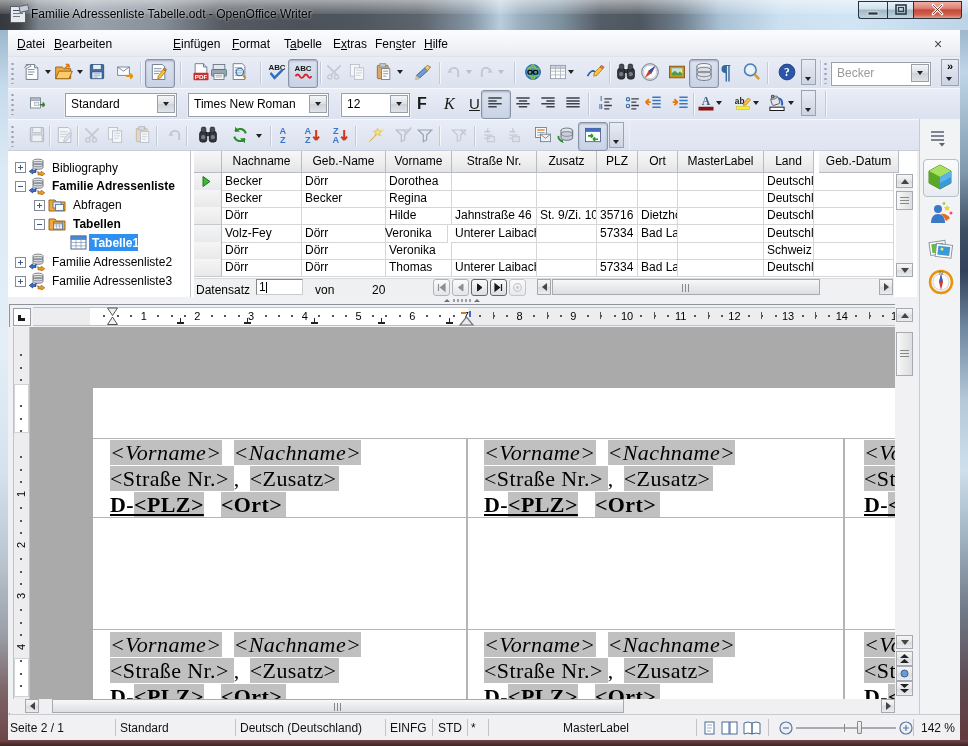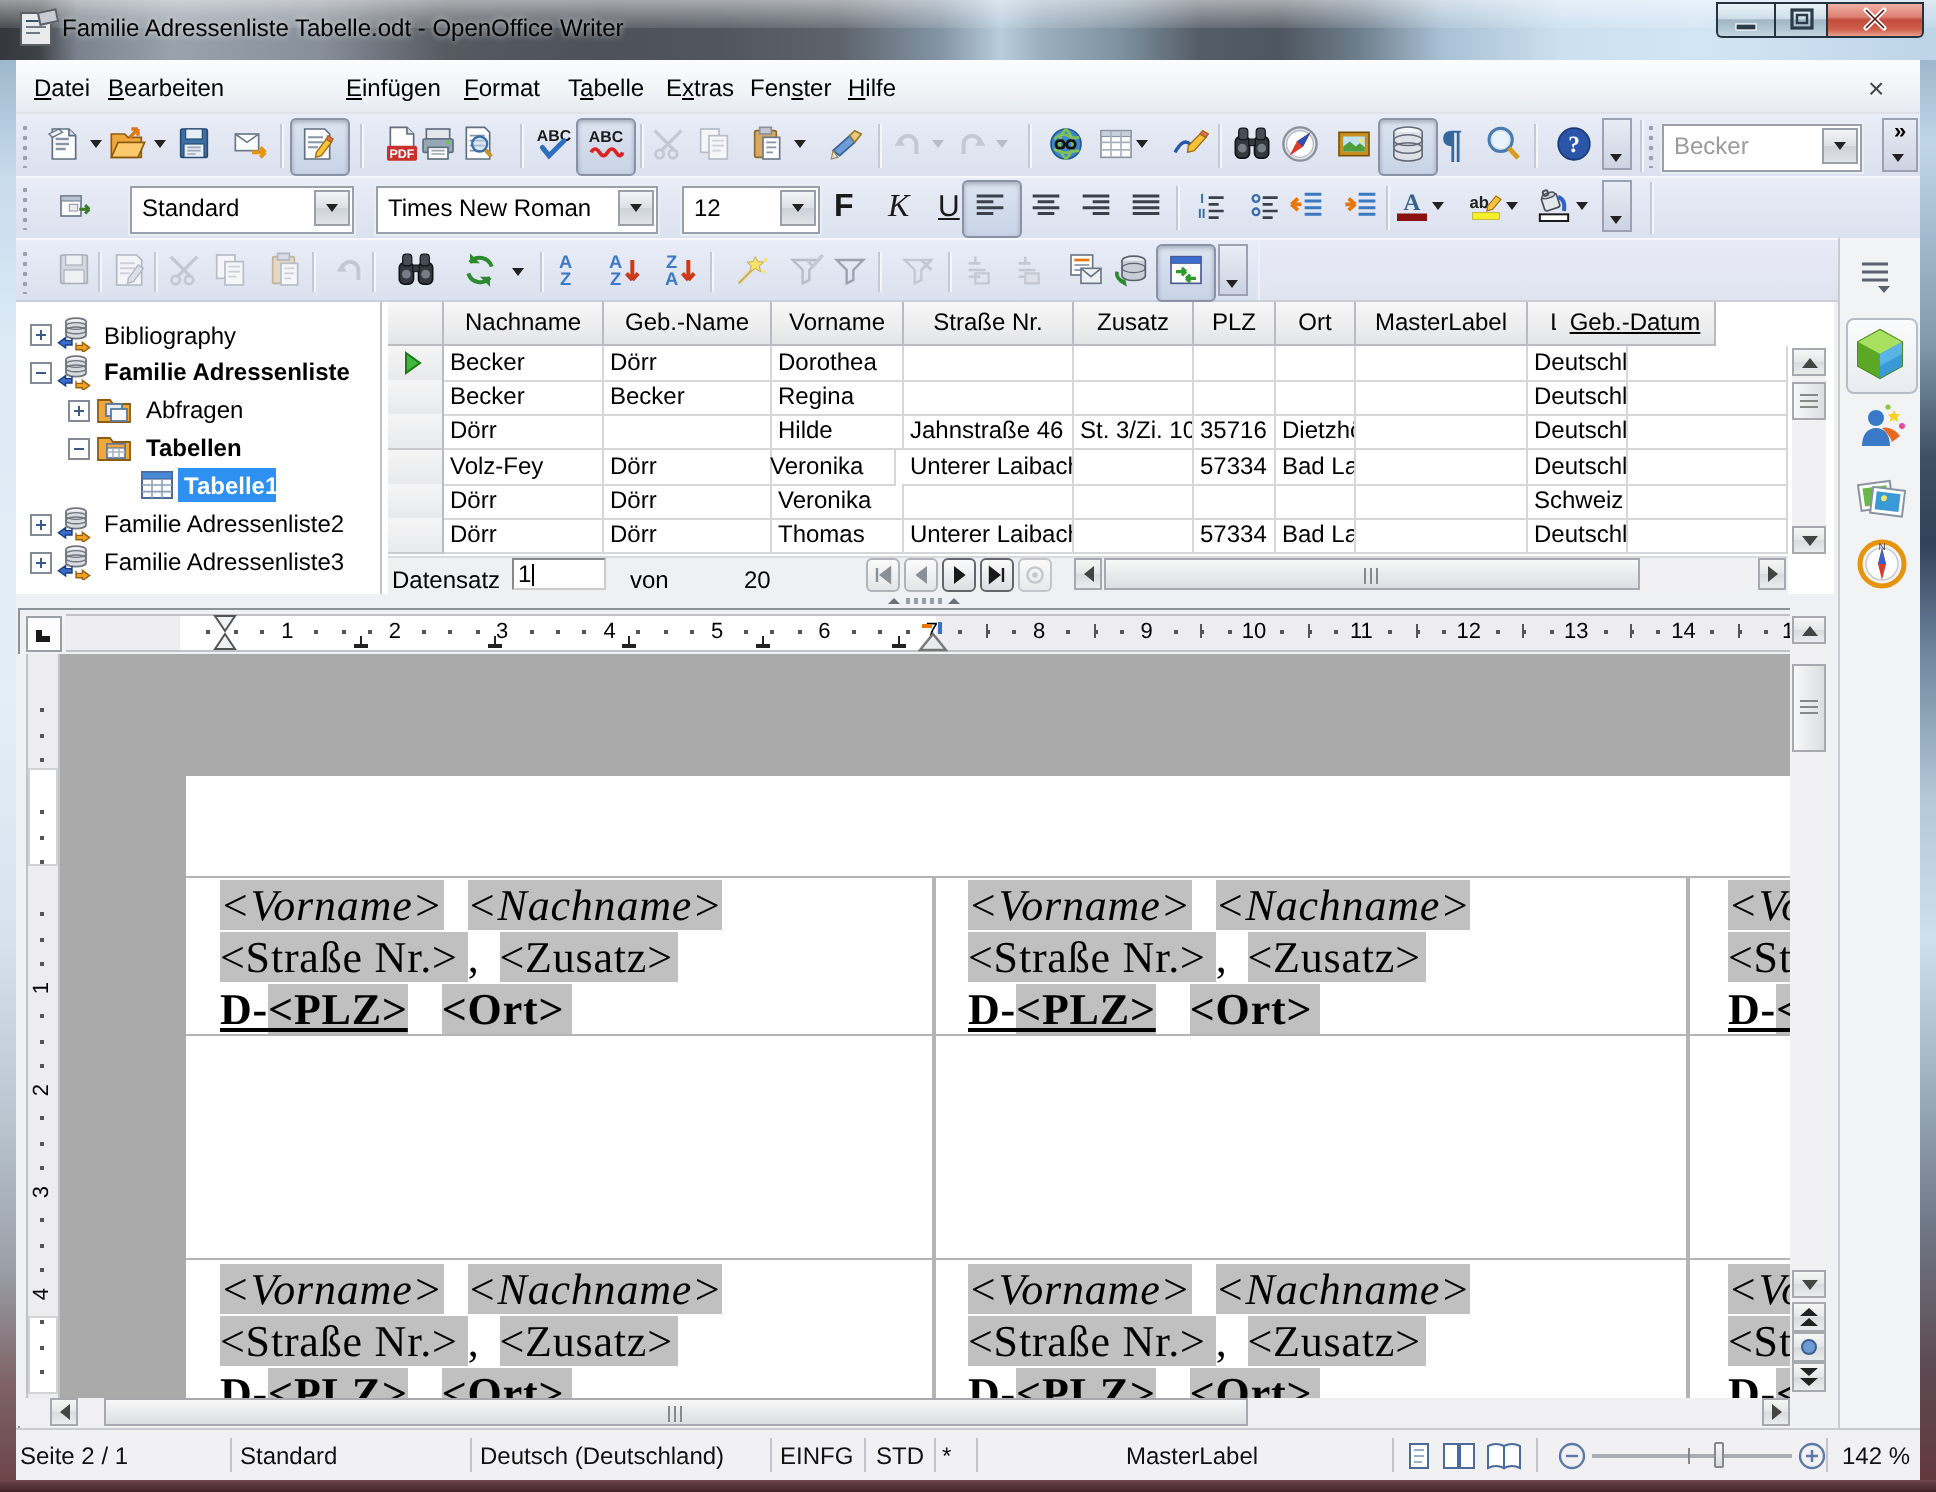--- a/index.html
+++ b/index.html
@@ -546,21 +546,21 @@
 <div class="gh" style="left:0;width:28px;"></div>
 <div class="gh" style="left:28px;width:80px;">Nachname</div>
 <div class="gh" style="left:108px;width:84px;">Geb.-Name</div>
 <div class="gh" style="left:192px;width:66px;">Vorname</div>
 <div class="gh" style="left:258px;width:85px;">Straße Nr.</div>
 <div class="gh" style="left:343px;width:60px;">Zusatz</div>
 <div class="gh" style="left:403px;width:41px;">PLZ</div>
 <div class="gh" style="left:444px;width:40px;">Ort</div>
 <div class="gh" style="left:484px;width:86px;">MasterLabel</div>
 <div class="gh" style="left:570px;width:50px;">Land</div>
-<div class="gh" style="left:584px;width:80px;text-decoration:underline;">Geb.-Datum</div>
+<div class="gh" style="left:625px;width:80px;">Geb.-Datum</div>
 <div class="rh" style="top:22.0px;"><svg width="26" height="17">
           <path d="M9 3.5l7 5-7 5z" fill="#3db83d" stroke="#1a7a1a"></path>
         </svg></div>
 <div class="gc" style="left:28px;top:22.0px;width:80px;">Becker</div>
 <div class="gc" style="left:108px;top:22.0px;width:84px;">Dörr</div>
 <div class="gc" style="left:192px;top:22.0px;width:66px;">Dorothea</div>
 <div class="gc" style="left:258px;top:22.0px;width:85px;"></div>
 <div class="gc" style="left:343px;top:22.0px;width:60px;"></div>
 <div class="gc" style="left:403px;top:22.0px;width:41px;"></div>
 <div class="gc" style="left:444px;top:22.0px;width:40px;"></div>
@@ -576,21 +576,21 @@
 <div class="gc" style="left:403px;top:39.2px;width:41px;"></div>
 <div class="gc" style="left:444px;top:39.2px;width:40px;"></div>
 <div class="gc" style="left:484px;top:39.2px;width:86px;"></div>
 <div class="gc" style="left:570px;top:39.2px;width:50px;">Deutschland</div>
 <div class="gc" style="left:620px;top:39.2px;width:80px;"></div>
 <div class="rh" style="top:56.4px;"></div>
 <div class="gc" style="left:28px;top:56.4px;width:80px;">Dörr</div>
 <div class="gc" style="left:108px;top:56.4px;width:84px;"></div>
 <div class="gc" style="left:192px;top:56.4px;width:66px;">Hilde</div>
 <div class="gc" style="left:258px;top:56.4px;width:85px;">Jahnstraße 46</div>
-<div class="gc" style="left:343px;top:56.4px;width:60px;">St. 3/Zi. 10</div>
+<div class="gc" style="left:343px;top:56.4px;width:60px;">St. 9/Zi. 10</div>
 <div class="gc" style="left:403px;top:56.4px;width:41px;">35716</div>
 <div class="gc" style="left:444px;top:56.4px;width:40px;">Dietzhölztal</div>
 <div class="gc" style="left:484px;top:56.4px;width:86px;"></div>
 <div class="gc" style="left:570px;top:56.4px;width:50px;">Deutschland</div>
 <div class="gc" style="left:620px;top:56.4px;width:80px;"></div>
 <div class="rh" style="top:73.6px;"></div>
 <div class="gc" style="left:28px;top:73.6px;width:80px;">Volz-Fey</div>
 <div class="gc" style="left:108px;top:73.6px;width:84px;">Dörr</div>
 <div class="gc" style="left:188px;top:73.6px;width:66px;">Veronika</div>
 <div class="gc" style="left:258px;top:73.6px;width:85px;">Unterer Laibach</div>

